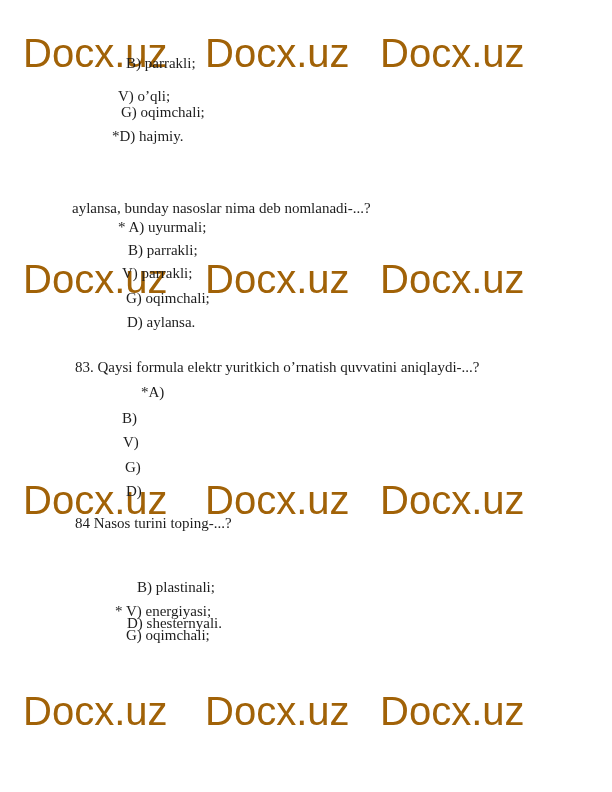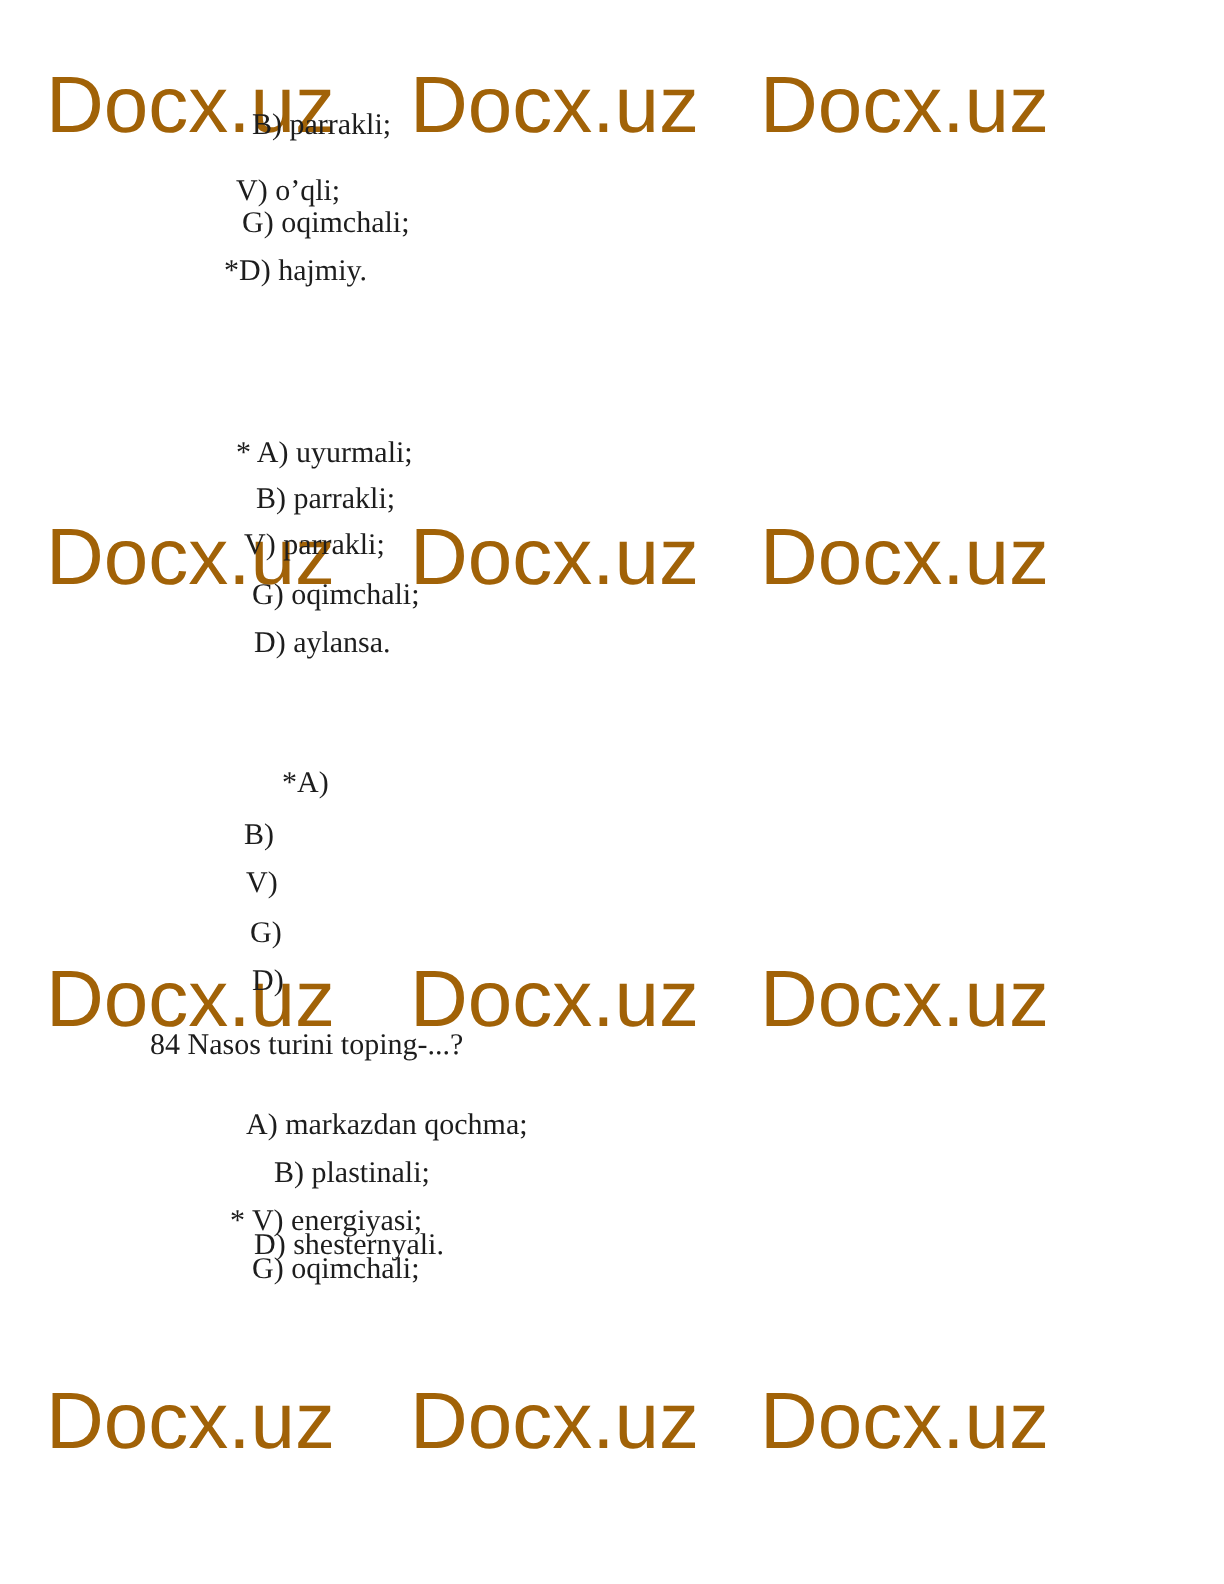--- a/index.html
+++ b/index.html
@@ -50,32 +50,33 @@
 
   <span class="wm" style="left:23px;top:694px">Docx.uz</span>
   <span class="wm" style="left:205px;top:694px">Docx.uz</span>
   <span class="wm" style="left:380px;top:694px">Docx.uz</span>
 
   <div class="ln" style="left:126px;top:54px">B) parrakli;</div>
   <div class="ln" style="left:118px;top:87px">V) o’qli;</div>
   <div class="ln" style="left:121px;top:103px">G) oqimchali;</div>
   <div class="ln" style="left:112px;top:127px">*D) hajmiy.</div>
 
+  <div class="ln" style="left:72px;top:199px">aylansa, bunday nasoslar nima deb nomlanadi-...?</div>
   <div class="ln" style="left:118px;top:218px">* A) uyurmali;</div>
   <div class="ln" style="left:128px;top:241px">B) parrakli;</div>
   <div class="ln" style="left:122px;top:264px">V) parrakli;</div>
   <div class="ln" style="left:126px;top:289px">G) oqimchali;</div>
   <div class="ln" style="left:127px;top:313px">D) aylansa.</div>
 
+  <div class="ln" style="left:75px;top:358px">83. Qaysi formula elektr yuritkich o’rnatish quvvatini aniqlaydi-...?</div>
   <div class="ln" style="left:141px;top:383px">*A)</div>
   <div class="ln" style="left:122px;top:409px">B)</div>
   <div class="ln" style="left:123px;top:433px">V)</div>
   <div class="ln" style="left:125px;top:458px">G)</div>
   <div class="ln" style="left:126px;top:482px">D)</div>
 
   <div class="ln" style="left:75px;top:514px">84 Nasos turini toping-...?</div>
-  <div class="ln" style="left:123px;top:554px">A) markazdan qochma;</div>
   <div class="ln" style="left:137px;top:578px">B) plastinali;</div>
   <div class="ln" style="left:115px;top:602px">* V) energiyasi;</div>
   <div class="ln" style="left:126px;top:626px">G) oqimchali;</div>
   <div class="ln" style="left:127px;top:614px">D) shesternyali.</div>
 
 </div>
 
 </body></html>

